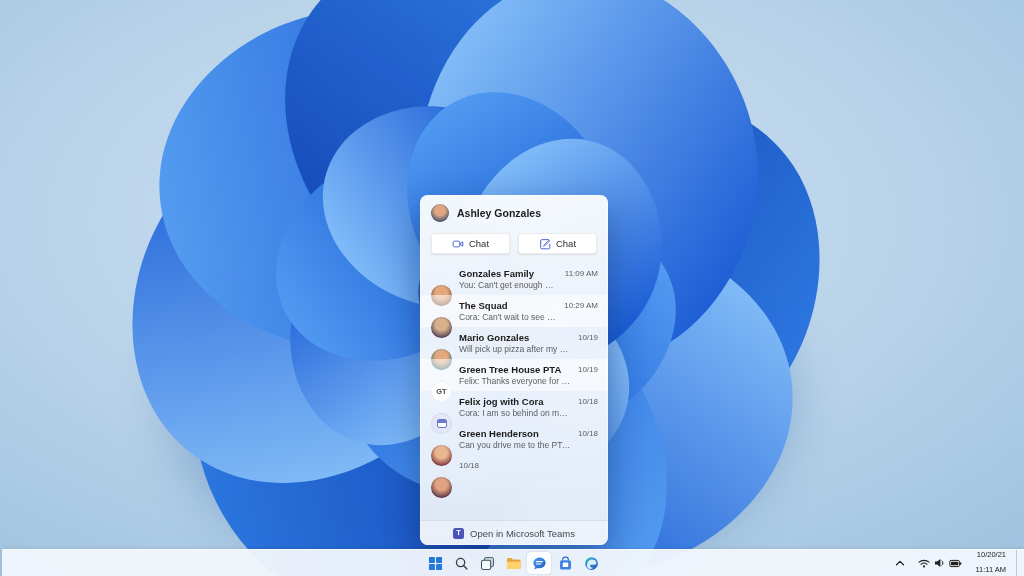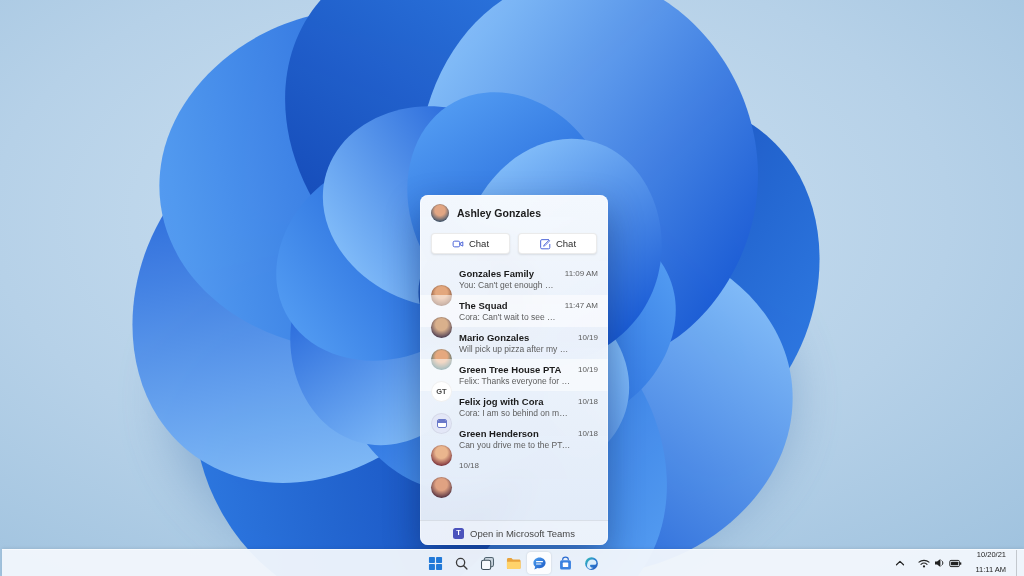--- a/index.html
+++ b/index.html
@@ -157,21 +157,21 @@
       <span class="conv-preview">You: Can't get enough of her.</span>
     </span>
     <span class="conv-time">11:09 AM</span>
   </div>
         <div class="conv-row highlighted">
     <span class="avatar conv-avatar" style="background: radial-gradient(circle at 50% 36%, rgb(217, 176, 140) 0%, rgb(217, 176, 140) 34%, rgb(74, 59, 82) 80%);"></span>
     <span class="conv-main">
       <span class="conv-name">The Squad</span>
       <span class="conv-preview">Cora: Can't wait to see everyone!</span>
     </span>
-    <span class="conv-time">11:47 AM</span>
+    <span class="conv-time">10:29 AM</span>
   </div>
         <div class="conv-row">
     <span class="avatar conv-avatar" style="background: radial-gradient(circle at 50% 36%, rgb(229, 168, 126) 0%, rgb(229, 168, 126) 34%, rgb(46, 107, 116) 80%);"></span>
     <span class="conv-main">
       <span class="conv-name">Mario Gonzales</span>
       <span class="conv-preview">Will pick up pizza after my practice.</span>
     </span>
     <span class="conv-time">10/19</span>
   </div>
         <div class="conv-row highlighted">

